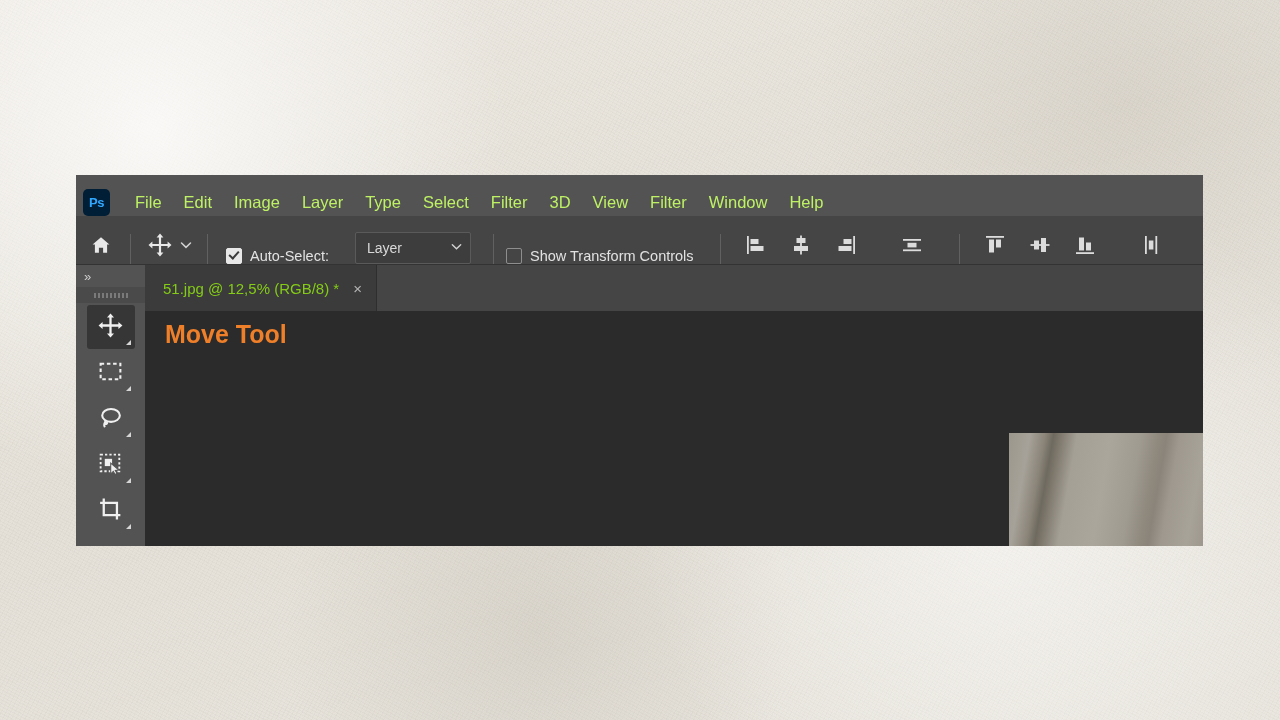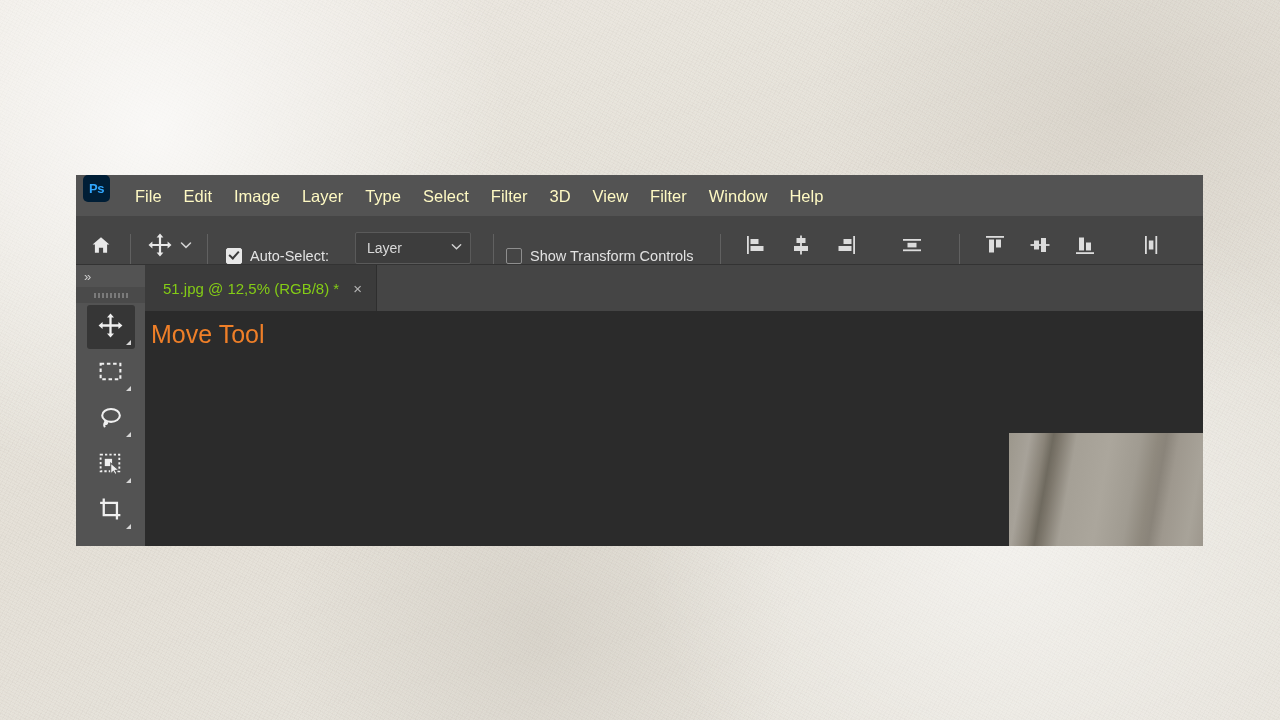--- a/index.html
+++ b/index.html
@@ -35,40 +35,40 @@
     height: 371px;
     background: #2b2b2b;
     overflow: hidden;
   }
 
   
   #menubar {
     height: 41px;
     background: #535353;
     display: flex;
-    align-items: flex-start;
+    align-items: flex-end;
     padding-left: 7px;
   }
   #ps-logo {
     width: 27px;
     height: 27px;
     border-radius: 5px;
     background: #001e36;
     color: #31a8ff;
     font-size: 13px;
     font-weight: bold;
     display: flex;
     align-items: center;
     justify-content: center;
     letter-spacing: -0.4px;
     flex: none;
     margin-right: 14px;
   }
   .menu-item {
-    color: #fef9c3;
+    color: #bef264;
     font-size: 16.5px;
     padding: 4px 11px;
     white-space: nowrap;
     cursor: default;
     margin-top: 8px;
   }
 
   
   #optionsbar {
     height: 48px;
@@ -259,25 +259,25 @@
     white-space: nowrap;
   }
   #canvas-area {
     flex: 1;
     position: relative;
     background: #2b2b2b;
     overflow: hidden;
   }
   #annot-move {
     position: absolute;
-    left: 6px;
+    left: 20px;
     top: 9px;
     color: #ef7f28;
     font-size: 25px;
-    font-weight: normal;
+    font-weight: bold;
     white-space: nowrap;
     text-align: center;
   }
   #photo {
     position: absolute;
     right: 0;
     bottom: 0;
     width: 194px;
     height: 114px;
     background:

